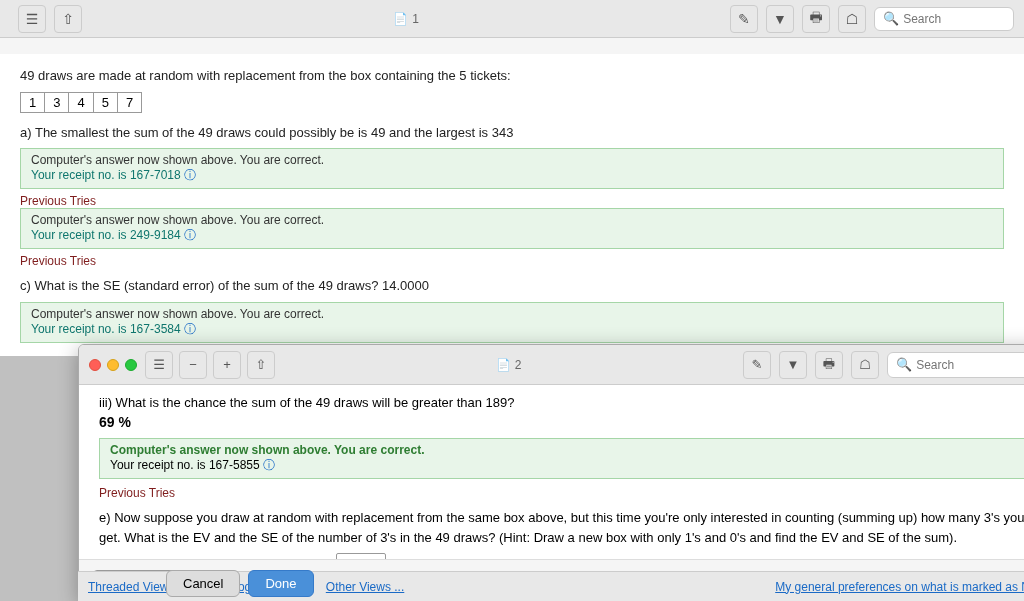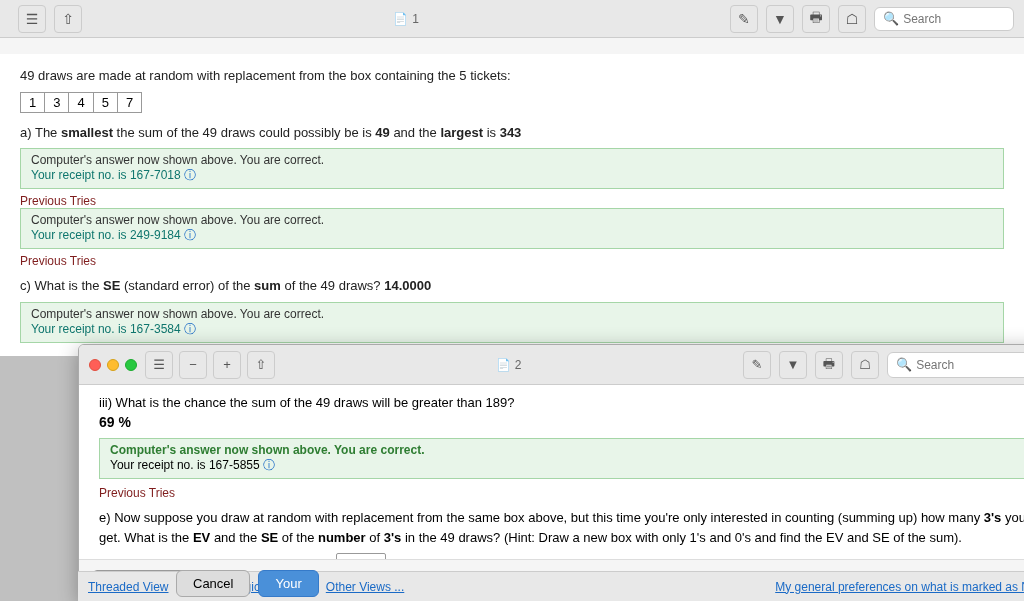--- a/index.html
+++ b/index.html
@@ -62,21 +62,21 @@
       font-size: 13px;
     }
     .ticket-cell:last-child { border-right: none; }
     .correct-box {
       background: #e8f5e9; border: 1px solid #a5d6a7;
       padding: 4px 10px; margin-bottom: 4px; font-size: 12px; color: #333;
     }
     .receipt { font-size: 12px; color: #0f766e; }
     .prev-tries { color: #7f1d1d; text-decoration: none; font-size: 12px; }
     .question-label { font-size: 13px; color: #222; margin-bottom: 4px; }
-    .bold { font-weight: bold; }
+    .bold { font-weight: normal; }
 
     
     .window2 {
       position: absolute;
       top: 344px; left: 78px;
       width: 980px;
       height: 258px;
       background: white;
       border: 1px solid #aaa;
       border-radius: 6px;
@@ -166,21 +166,21 @@
       display: flex; align-items: center;
       padding: 0 10px; gap: 12px;
     }
     .navlink { color: #1a6ac6; font-size: 12px; text-decoration: underline; cursor: pointer; }
     .navlink-sep { color: #ccc; }
     .navlink-right { margin-left: auto; color: #1a6ac6; font-size: 12px; text-decoration: underline; cursor: pointer; }
 
     
     .bottom-btns {
       position: absolute;
-      bottom: 4px; left: 176px;
+      bottom: 4px; left: 166px;
       display: flex; gap: 8px;
     }
     .cancel-btn {
       background: #ddd; border: 1px solid #aaa; border-radius: 6px;
       padding: 5px 16px; font-size: 13px; cursor: pointer;
     }
     .done-btn {
       background: #4a90d9; color: white; border: 1px solid #357ac9; border-radius: 6px;
       padding: 5px 16px; font-size: 13px; cursor: pointer;
     }
@@ -335,14 +335,14 @@
   <a class="navlink">Threaded View</a>
   <span class="navlink-sep">|</span>
   <a class="navlink">Chronological View</a>
   <span class="navlink-sep">|</span>
   <a class="navlink">Other Views ...</a>
   <a class="navlink-right">My general preferences on what is marked as NE...</a>
 </div>
 
 <div class="bottom-btns">
   <button class="cancel-btn">Cancel</button>
-  <button class="done-btn">Your</button>
+  <button class="done-btn">Done</button>
 </div>
 
 </body></html>

